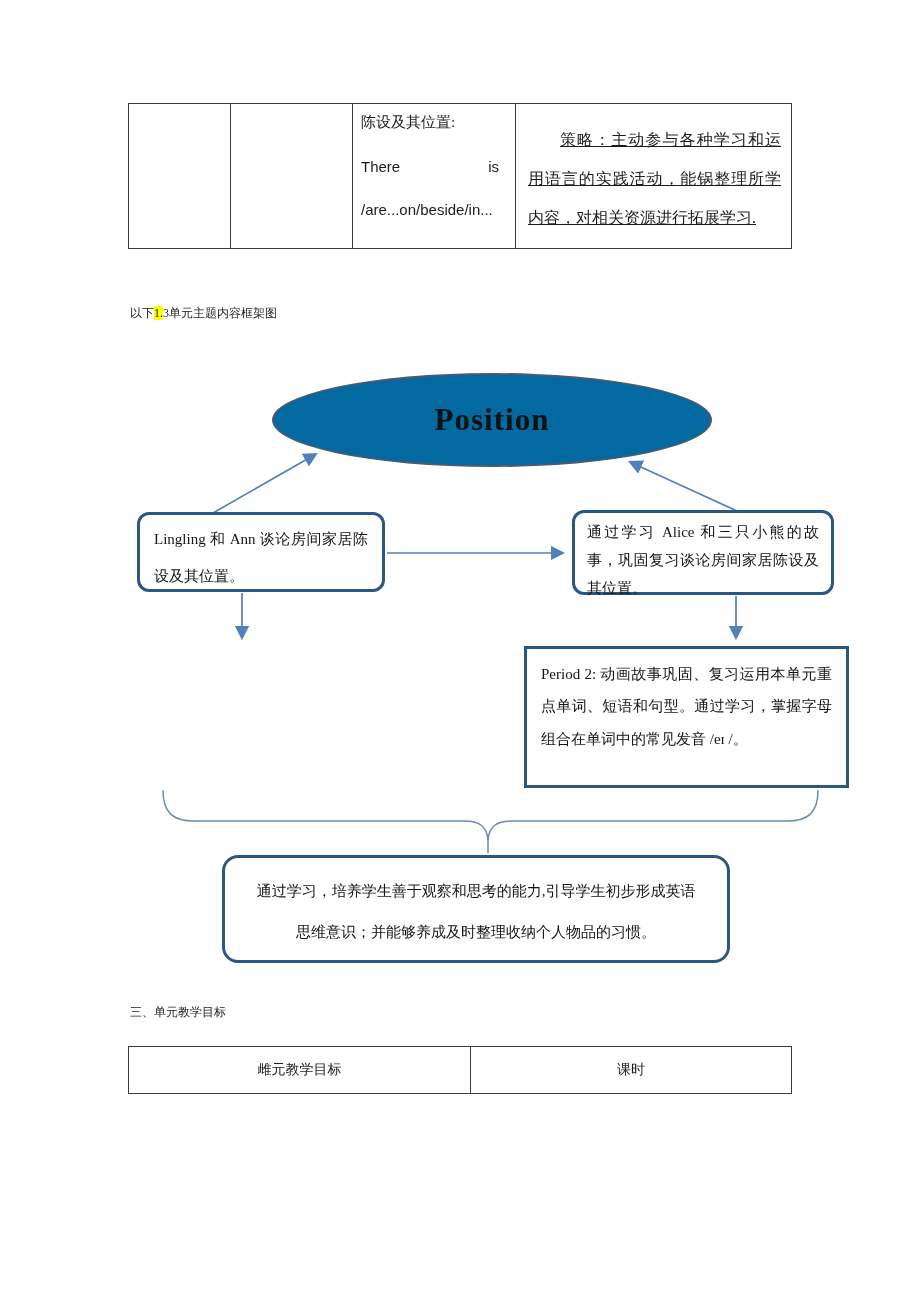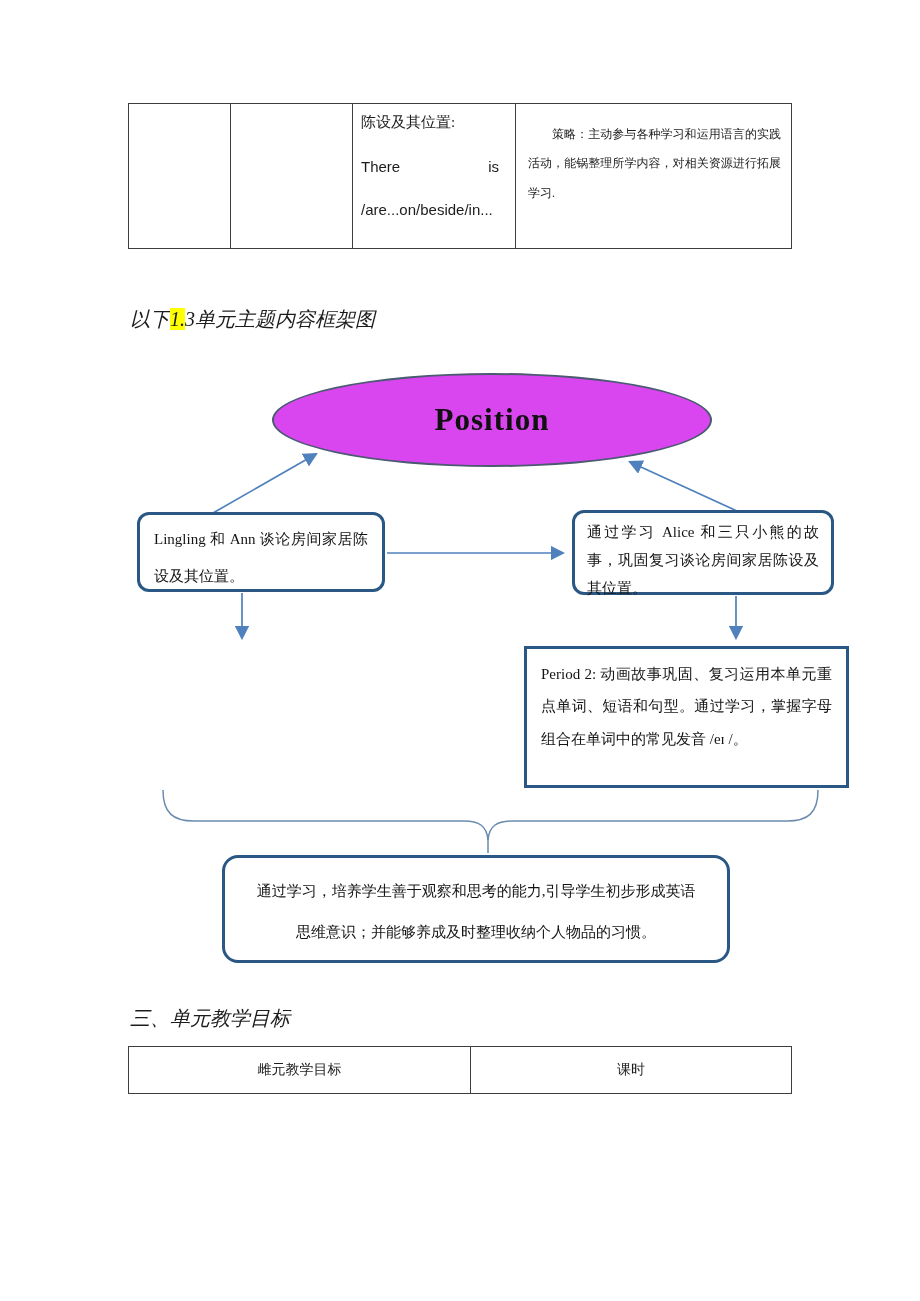--- a/index.html
+++ b/index.html
@@ -12,43 +12,43 @@
   
   .doc-table { position:absolute; border-collapse:collapse; table-layout:fixed; background:#fff; }
   .doc-table td { border:1.5px solid #3d3d3d; vertical-align:top; box-sizing:border-box; }
 
   #top-table { left:128px; top:103px; width:663px; }
   #top-table td { height:145px; }
   .cell-col3 { padding:9px 6px 0 8px; font-size:15px; }
   .cell-col3 .cell-line { margin-bottom:26px; }
   .cell-line-en { font-family:"Liberation Sans","DejaVu Sans",sans-serif; }
   .cell-line-flex { display:flex; justify-content:space-between; padding-right:10px; }
-  .cell-col4 { padding:16px 10px 0 12px; font-size:12px; line-height:2.45; text-align:justify; text-indent:2em; }
+  .cell-col4 { padding:16px 10px 0 12px; font-size:16px; line-height:2.45; text-align:justify; text-indent:2em;text-decoration:underline; }
 
   #goals-table { left:128px; top:1046px; width:663px; }
   #goals-table td { height:47px; text-align:center; vertical-align:middle; font-size:14px; border:1.5px solid #3d3d3d; }
 
   
-  .doc-heading { position:absolute; margin:0; font-weight:normal; font-size:20px; line-height:1.4;font-style:italic; }
+  .doc-heading { position:absolute; margin:0; font-weight:normal; font-size:12px; line-height:1.4; }
   #framework-heading { left:130px; top:305px; }
   #goals-heading { left:130px; top:1004px; }
   .hl { background:#ffff00; }
 
   
   .connectors { position:absolute; left:0; top:0; z-index:1; pointer-events:none; }
 
   .dbox {
     position:absolute; z-index:2; box-sizing:border-box; background:#ffffff;
     border:3px solid #2a5783; font-size:15px; color:#141414;
   }
   .rounded { border-radius:12px; }
 
   #ellipse {
     position:absolute; z-index:2; left:272px; top:373px; width:436px; height:90px;
-    border:2px solid #4a5a70; border-radius:50%; background:#d946ef;
+    border:2px solid #4a5a70; border-radius:50%; background:#0369a1;
     display:flex; align-items:center; justify-content:center;
   }
   #ellipse .ellipse-label {
     font-family:"Liberation Serif","DejaVu Serif",serif; font-weight:bold;
     font-size:31px; letter-spacing:1px; color:#111;
   }
 
   #left-box  { left:137px; top:512px; width:248px; height:80px; padding:6px 14px 0; line-height:2.45; text-align:justify; }
   #right-box { left:572px; top:510px; width:262px; height:85px; padding:6px 12px 0; line-height:1.85; text-align:justify; }
 

